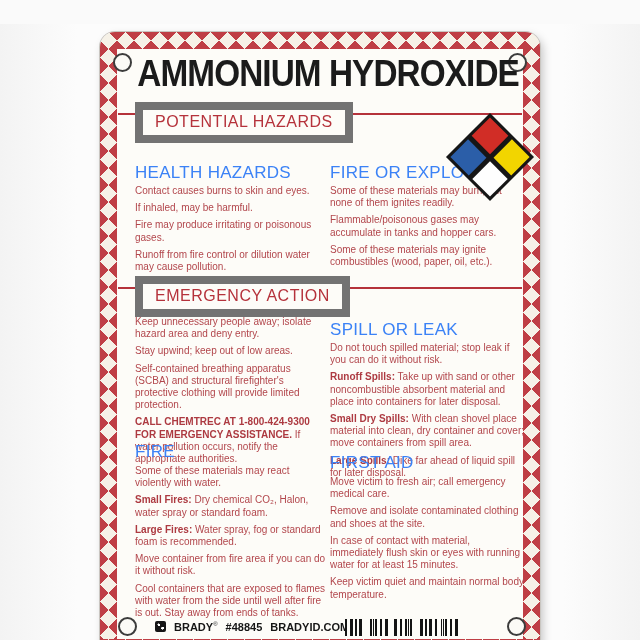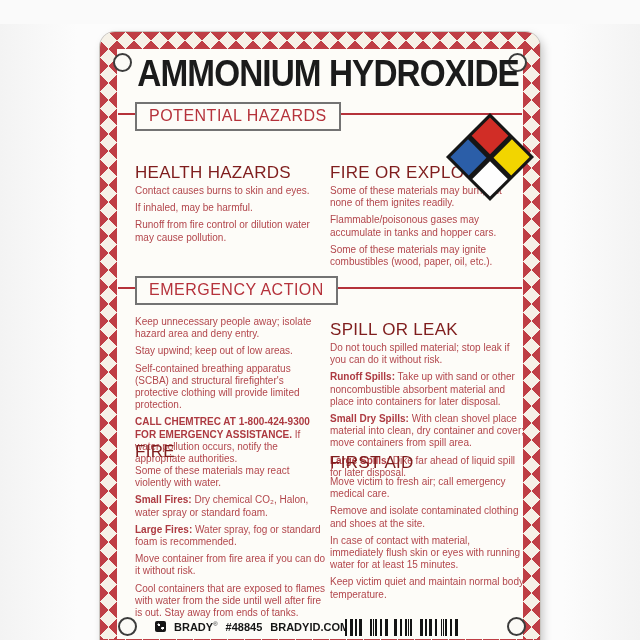--- a/index.html
+++ b/index.html
@@ -20,23 +20,23 @@
   .band-top{left:0;top:0;right:0;height:17px;}
   .band-bottom{left:0;bottom:0;right:0;height:17px;}
   .band-left{left:0;top:17px;bottom:17px;width:17px;}
   .band-right{right:0;top:17px;bottom:17px;width:17px;}
   .hole{position:absolute;width:19px;height:19px;border-radius:50%;
     background:#fbfaf6;border:2px solid #3c3c3c;box-sizing:border-box;}
   .title{position:absolute;left:17px;right:17px;top:21px;text-align:center;
     font-size:37px;font-weight:700;color:#1b1b1b;letter-spacing:-1px;
     transform:scaleX(.9);white-space:nowrap;}
   .rule{position:absolute;left:18px;right:18px;height:2px;background:#b5323b;}
-  .boxhdr{position:absolute;left:35px;background:#fdfcf8;border:2px solid #737373;
+  .boxhdr{position:absolute;left:35px;background:#fdfcf8;border:8px solid #737373;
     color:#b5323b;font-size:16px;letter-spacing:.5px;padding:3px 12px 4px;white-space:nowrap;}
-  .h2{position:absolute;color:#7f1d1d;font-size:17px;letter-spacing:.3px;white-space:nowrap;}
+  .h2{position:absolute;color:#3b82f6;font-size:17px;letter-spacing:.3px;white-space:nowrap;}
   .textcol{position:absolute;color:#b2464c;font-size:10px;line-height:1.22;}
   .para{margin:0 0 5px;}
   .para b{font-weight:700;color:#ad3a41;}
   
   .nfpa{position:absolute;left:359px;top:94px;width:56px;height:56px;
     transform:rotate(45deg);background:#161616;border:3px solid #161616;
     display:grid;grid-template-columns:1fr 1fr;grid-template-rows:1fr 1fr;gap:5px;}
   .nfpa div{width:100%;height:100%;}
   .nfpa-health{background:#d12d26;}
   .nfpa-flamm{background:#f2d500;}
@@ -74,20 +74,21 @@
 
     <div class="title">AMMONIUM HYDROXIDE</div>
 
     <div class="rule" style="top:81px;"></div>
     <div class="boxhdr" style="top:70px;">POTENTIAL HAZARDS</div>
 
     <div class="h2" style="left:35px;top:131px;">HEALTH HAZARDS</div>
     <div class="textcol" style="left:35px;top:153px;width:192px;">
       <p class="para">Contact causes burns to skin and eyes.</p>
       <p class="para">If inhaled, may be harmful.</p>
+      <p class="para">Fire may produce irritating or poisonous gases.</p>
       <p class="para">Runoff from fire control or dilution water may cause pollution.</p>
     </div>
 
     <div class="h2" style="left:230px;top:131px;">FIRE OR EXPLOSION</div>
     <div class="textcol" style="left:230px;top:153px;width:196px;">
       <p class="para">Some of these materials may burn, but none of them ignites readily.</p>
       <p class="para">Flammable/poisonous gases may accumulate in tanks and hopper cars.</p>
       <p class="para">Some of these materials may ignite combustibles (wood, paper, oil, etc.).</p>
     </div>
 

